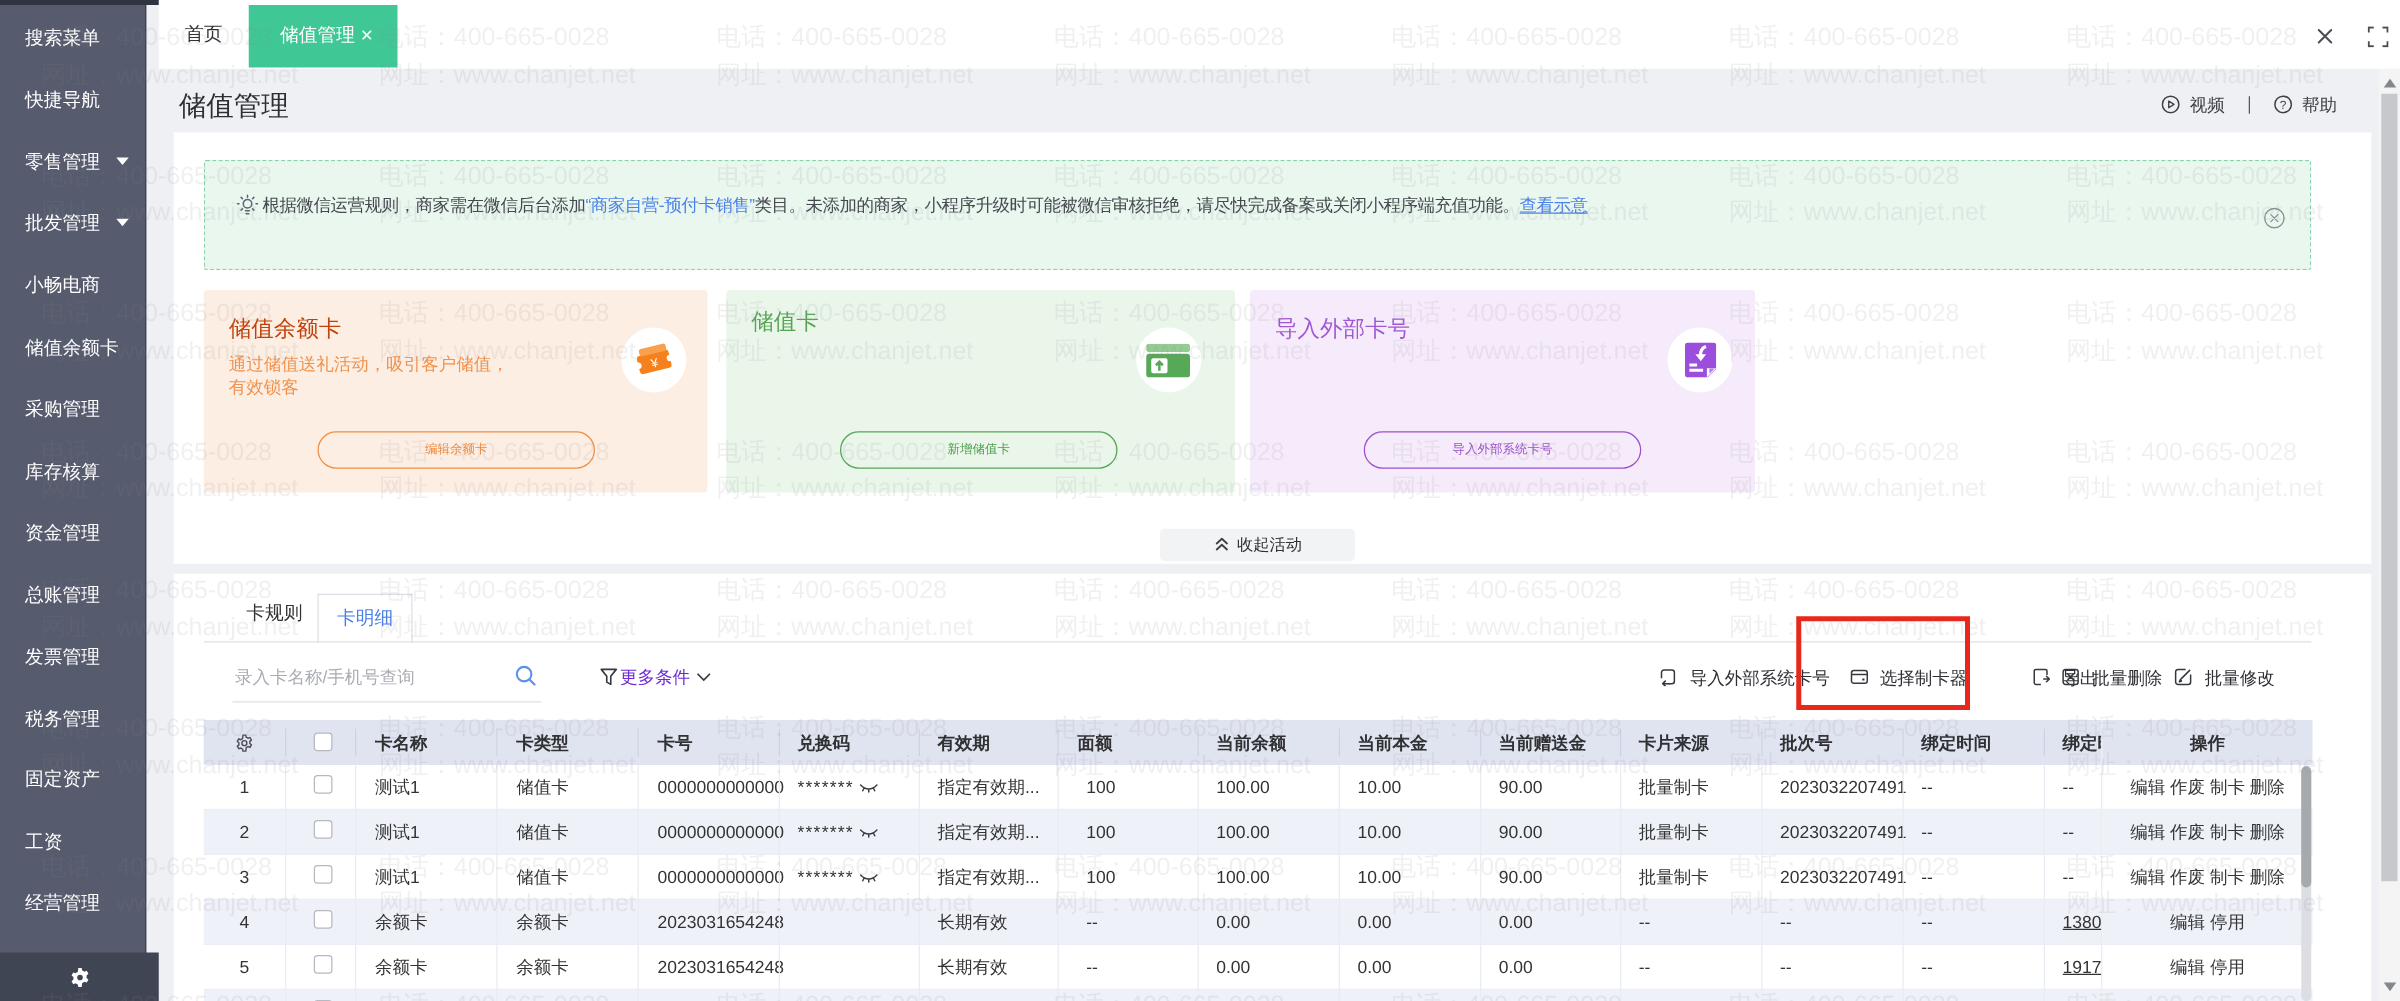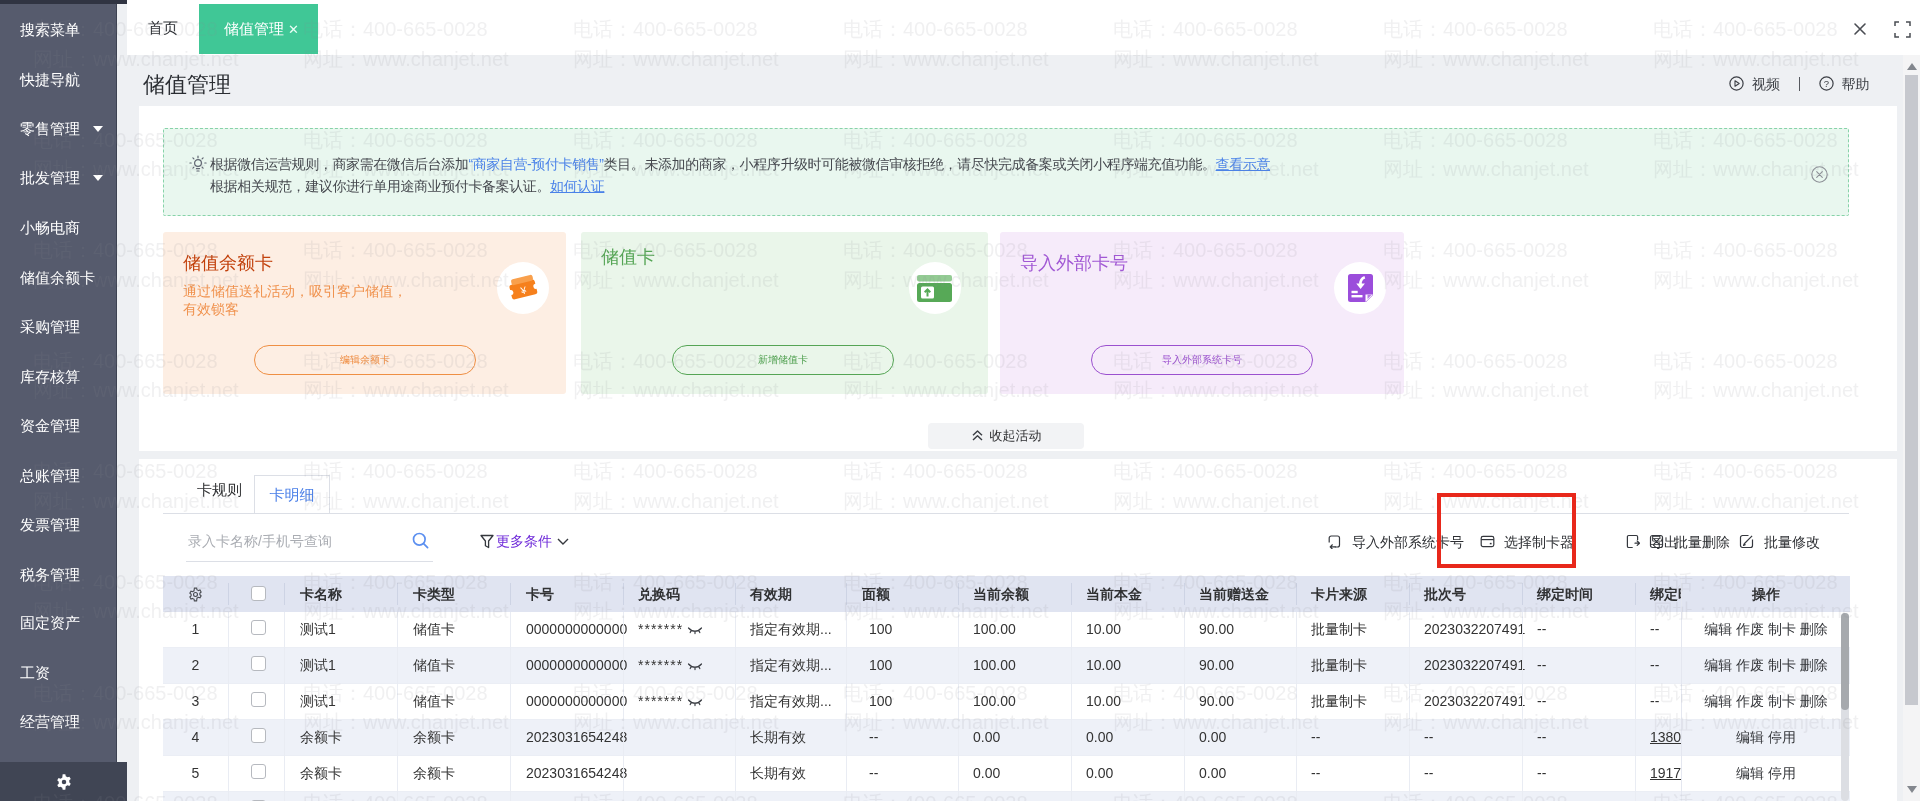--- a/index.html
+++ b/index.html
@@ -121,21 +121,20 @@
         <g fill="none" stroke="#5e6470" stroke-width="1.2" stroke-linecap="round">
           <circle cx="9" cy="8" r="3.4"></circle>
           <path d="M9 1.2v1.6M2.2 8H.9M17.1 8h-1.3M3.9 2.9l1 1M14.1 2.9l-1 1M3.9 13.1l1-1M14.1 13.1l-1-1M7.4 13.6h3.2M7.9 16h2.2"></path>
         </g>
       </svg>
     <svg class="abs" style="left:1647px;top:37px;" width="17" height="17" viewBox="0 0 17 17">
         <circle cx="8.5" cy="8.5" r="7.7" fill="none" stroke="#8d9097" stroke-width="1.1"></circle>
         <path d="M5.7 5.7l5.6 5.6M11.3 5.7l-5.6 5.6" stroke="#8d9097" stroke-width="1.1" stroke-linecap="round"></path>
       </svg>
     <div class="l1">根据微信运营规则，商家需在微信后台添加<a>“商家自营-预付卡销售”</a>类目。未添加的商家，小程序升级时可能被微信审核拒绝，请尽快完成备案或关闭小程序端充值功能。<a class="ul">查看示意</a></div>
-    <div class="l2">根据相关规范，建议你进行单用途商业预付卡备案认证。<a class="ul">如何认证</a></div>
   </div>
   <div class="card" id="card1">
     <div class="ct">储值余额卡</div>
     <div class="cb">通过储值送礼活动，吸引客户储值，<br>有效锁客</div>
     <div class="btn">编辑余额卡</div>
     <div class="circ" style="left:334px;">
       <svg width="34" height="30" viewBox="0 0 34 30" style="position:absolute;left:9px;top:11px;">
         <g transform="rotate(-14 17 15)">
           <rect x="4" y="9" width="26" height="15" rx="2.5" fill="#f6801c"></rect>
           <rect x="7" y="4" width="22" height="6" rx="2" fill="#f9a04c"></rect>

